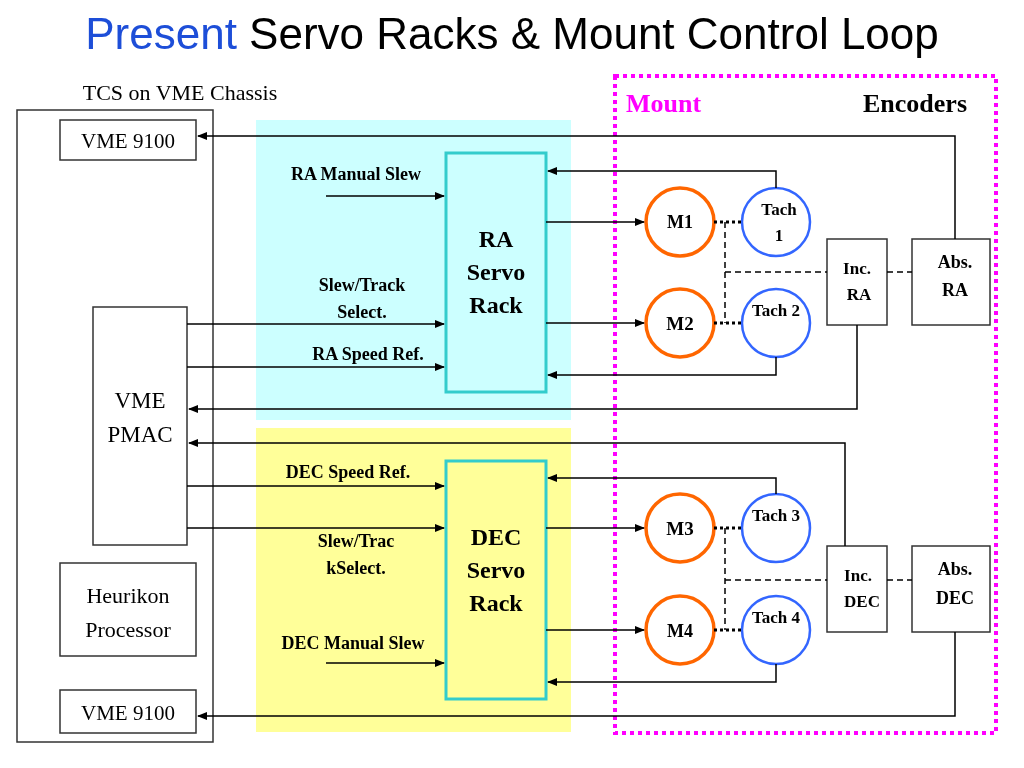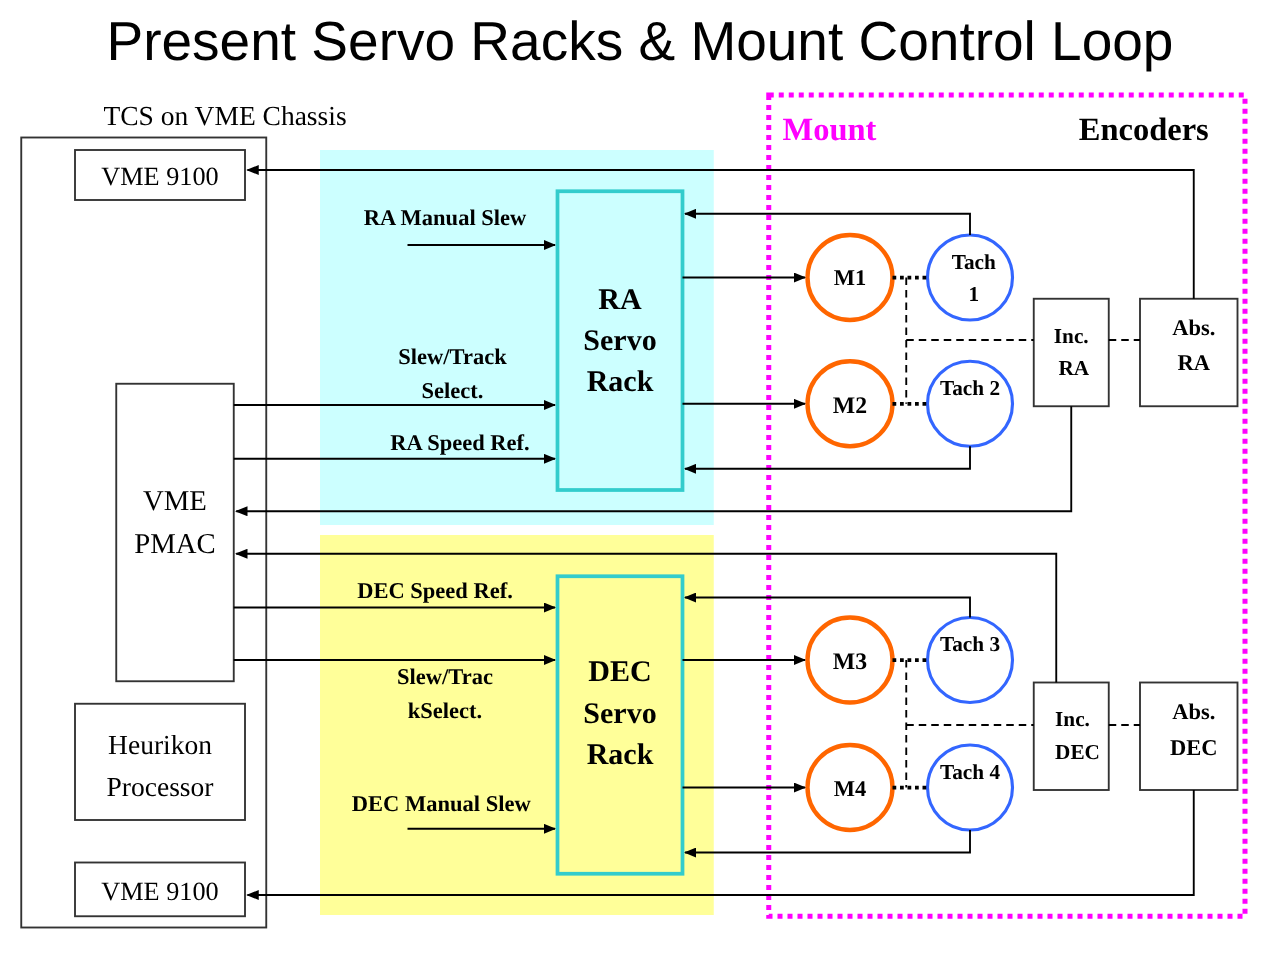--- a/index.html
+++ b/index.html
@@ -2,21 +2,21 @@
 <html><head>
 <meta charset="utf-8">
 <style>
   html, body { margin: 0; padding: 0; background: #ffffff; }
   body { width: 1024px; height: 768px; position: relative; overflow: hidden; }
   #title {
     position: absolute; left: 0; top: 4px; width: 1024px; text-align: center;
     font-family: "Liberation Sans", sans-serif; font-size: 44px; line-height: 60px;
     color: #000; white-space: nowrap;
   }
-  #title .accent { color: #000000; }
+  #title .accent { color: #1d4ed8; }
   svg { position: absolute; left: 0; top: 0; }
   .lbl { font-family: "Liberation Serif", serif; fill: #000; }
   .bold { font-weight: bold; }
 </style>
 </head>
 <body>
 
 <div id="title"><span class="accent">Present</span> <span>Servo Racks &amp; Mount Control Loop</span></div>
 
 <svg width="1024" height="768" viewBox="0 0 1024 768">

